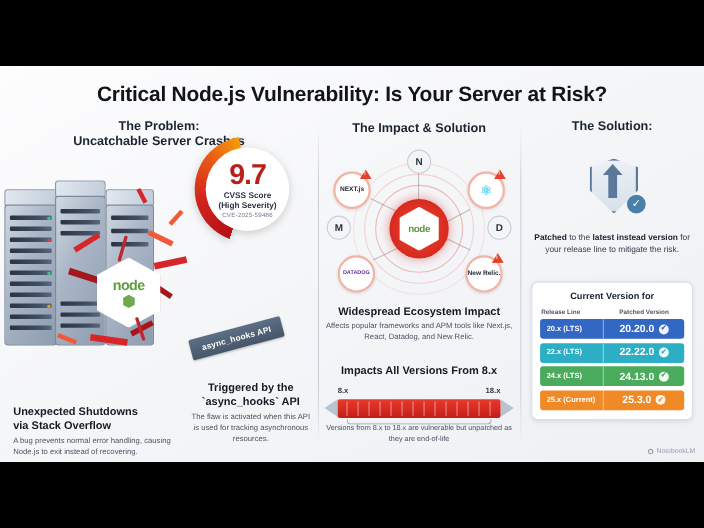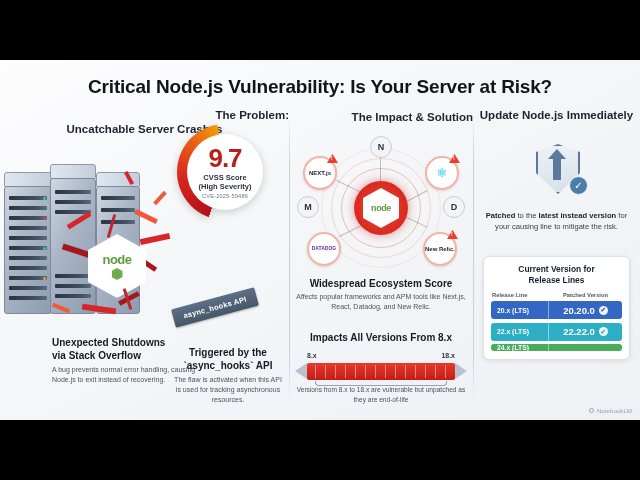--- a/index.html
+++ b/index.html
@@ -29,21 +29,21 @@
     color: #111418; letter-spacing: -0.2px;
   }
 
   
   .vrule { position: absolute; top: 52px; width: 1px; height: 292px;
            background: linear-gradient(180deg,rgba(170,178,190,0) 0%,rgba(170,178,190,.55) 18%,rgba(170,178,190,.55) 82%,rgba(170,178,190,0) 100%); }
   #vrule-1 { left: 289px; }
   #vrule-2 { left: 473px; }
 
   .col-head { position: absolute; text-align: center; width: 100%; }
-  .col-head .l1 { font-size: 11.5px; font-weight: bold; color: #1b2430; line-height: 1.25; text-align: right; }
+  .col-head .l1 { font-size: 11.5px; font-weight: bold; color: #1b2430; line-height: 1.25; }
   .col-head .l2 { font-size: 11.5px; font-weight: bold; color: #1b2430; line-height: 1.25; }
 
   
   #col-left { position: absolute; left: 0; top: 0; width: 289px; height: 360px; }
   #left-head { top: 48px; }
 
   #server-art { position: absolute; left: 2px; top: 96px; width: 180px; height: 185px; }
   .rack { position: absolute; border-radius: 3px; }
   .rack-body {
     background: linear-gradient(115deg,#cfd7e2 0%,#aab6c6 40%,#8d9cb0 100%);
@@ -84,21 +84,21 @@
     box-shadow: 0 1px 2px rgba(0,0,0,.25);
   }
   #signpost .plank span {
     display:block; color:#fff; font-size:7.5px; font-weight:bold;
     text-align:center; line-height:19px; letter-spacing:.2px;
   }
 
   .left-callout { position: absolute; width: 150px; }
   .left-callout .ttl { font-size: 10px; font-weight: bold; color: #151b23; line-height: 1.3; }
   .left-callout .bd  { font-size: 7px; color: #4a5260; line-height: 1.45; margin-top: 3px; }
-  #callout-a { left: 12px; top: 276px; margin-left: 40px; }
+  #callout-a { left: 12px; top: 308px; }
   #callout-b { left: 172px; top: 286px; width: 112px; text-align: center; }
 
   
   #gauge {
     position: absolute; left: 177px; top: 64px; width: 96px; height: 96px;
     border-radius: 50%;
     background:
       conic-gradient(from 200deg,
         #b51016 0deg, #d3251f 60deg, #ea5a15 110deg, #f59b0c 150deg,
         rgba(0,0,0,0) 152deg, rgba(0,0,0,0) 200deg);
@@ -399,21 +399,21 @@
         </div>
         <div class="eco-mini" id="eco-l">
           <span>M</span>
         </div>
         <div class="eco-mini" id="eco-r">
           <span>D</span>
         </div>
       </div>
 
       <div class="mid-callout" id="mid-callout-a">
-        <div class="ttl">Widespread Ecosystem Score</div>
+        <div class="ttl">Widespread Ecosystem Impact</div>
         <div class="bd">Affects popular frameworks and APM tools like Next.js, React, Datadog, and New Relic.</div>
       </div>
 
       <div class="mid-callout" id="mid-callout-b">
         <div class="ttl">Impacts All Versions From 8.x</div>
       </div>
 
       <div id="versionbar-wrap">
         <div id="vb-left-label">8.x</div>
         <div id="vb-right-label">18.x</div>
@@ -436,36 +436,35 @@
             <div class="tick" style="left:138px;"></div>
         </div>
         <div id="vb-brace"></div>
         <div id="vb-note">Versions from 8.x to 18.x are vulnerable but unpatched as they are end-of-life</div>
       </div>
     </div>
 
     <div id="col-right">
 
       <div class="col-head" id="right-head">
-        <div class="l2">Update Node.js Immediately</div>
+        <div class="l1">The Solution:</div>
       </div>
 
       <div id="shield">
         <div class="body"></div>
         <div class="uphead"></div>
         <div class="uparrow"></div>
         <div class="check">✓</div>
       </div>
 
-      <div id="upgrade-text"><b>Patched</b><span> to the </span><b>latest instead version</b><span> for your causing line to mitigate the risk.</span></div>
+      <div id="upgrade-text"><b>Patched</b><span> to the </span><b>latest instead version</b><span> for your release line to mitigate the risk.</span></div>
 
       <div id="table-card">
         <div id="table-title">
           <div>Current Version for</div>
-          <div>Release Lines</div>
         </div>
         <div id="table-head">
           <div class="h1">Release Line</div>
           <div class="h2">Patched Version</div>
         </div>
         <div id="table-rows">
             <div class="trow" style="background: rgb(50, 103, 196);">
               <div class="line">20.x (LTS)</div>
               <div class="ver">
                 <span>20.20.0</span>
@@ -474,20 +473,31 @@
             </div>
             <div class="trow" style="background: rgb(44, 175, 196);">
               <div class="line">22.x (LTS)</div>
               <div class="ver">
                 <span>22.22.0</span>
                 <span class="ok" style="color: rgb(44, 175, 196);">✔</span>
               </div>
             </div>
             <div class="trow" style="background: rgb(74, 171, 92);">
               <div class="line">24.x (LTS)</div>
+              <div class="ver">
+                <span>24.13.0</span>
+                <span class="ok" style="color: rgb(74, 171, 92);">✔</span>
+              </div>
+            </div>
+            <div class="trow" style="background: rgb(240, 138, 39);">
+              <div class="line">25.x (Current)</div>
+              <div class="ver">
+                <span>25.3.0</span>
+                <span class="ok" style="color: rgb(240, 138, 39);">✔</span>
+              </div>
             </div>
           </div>
       </div>
     </div>
 
     <div id="watermark">
       <span class="dot"></span>
       <span>NotebookLM</span>
     </div>
 

